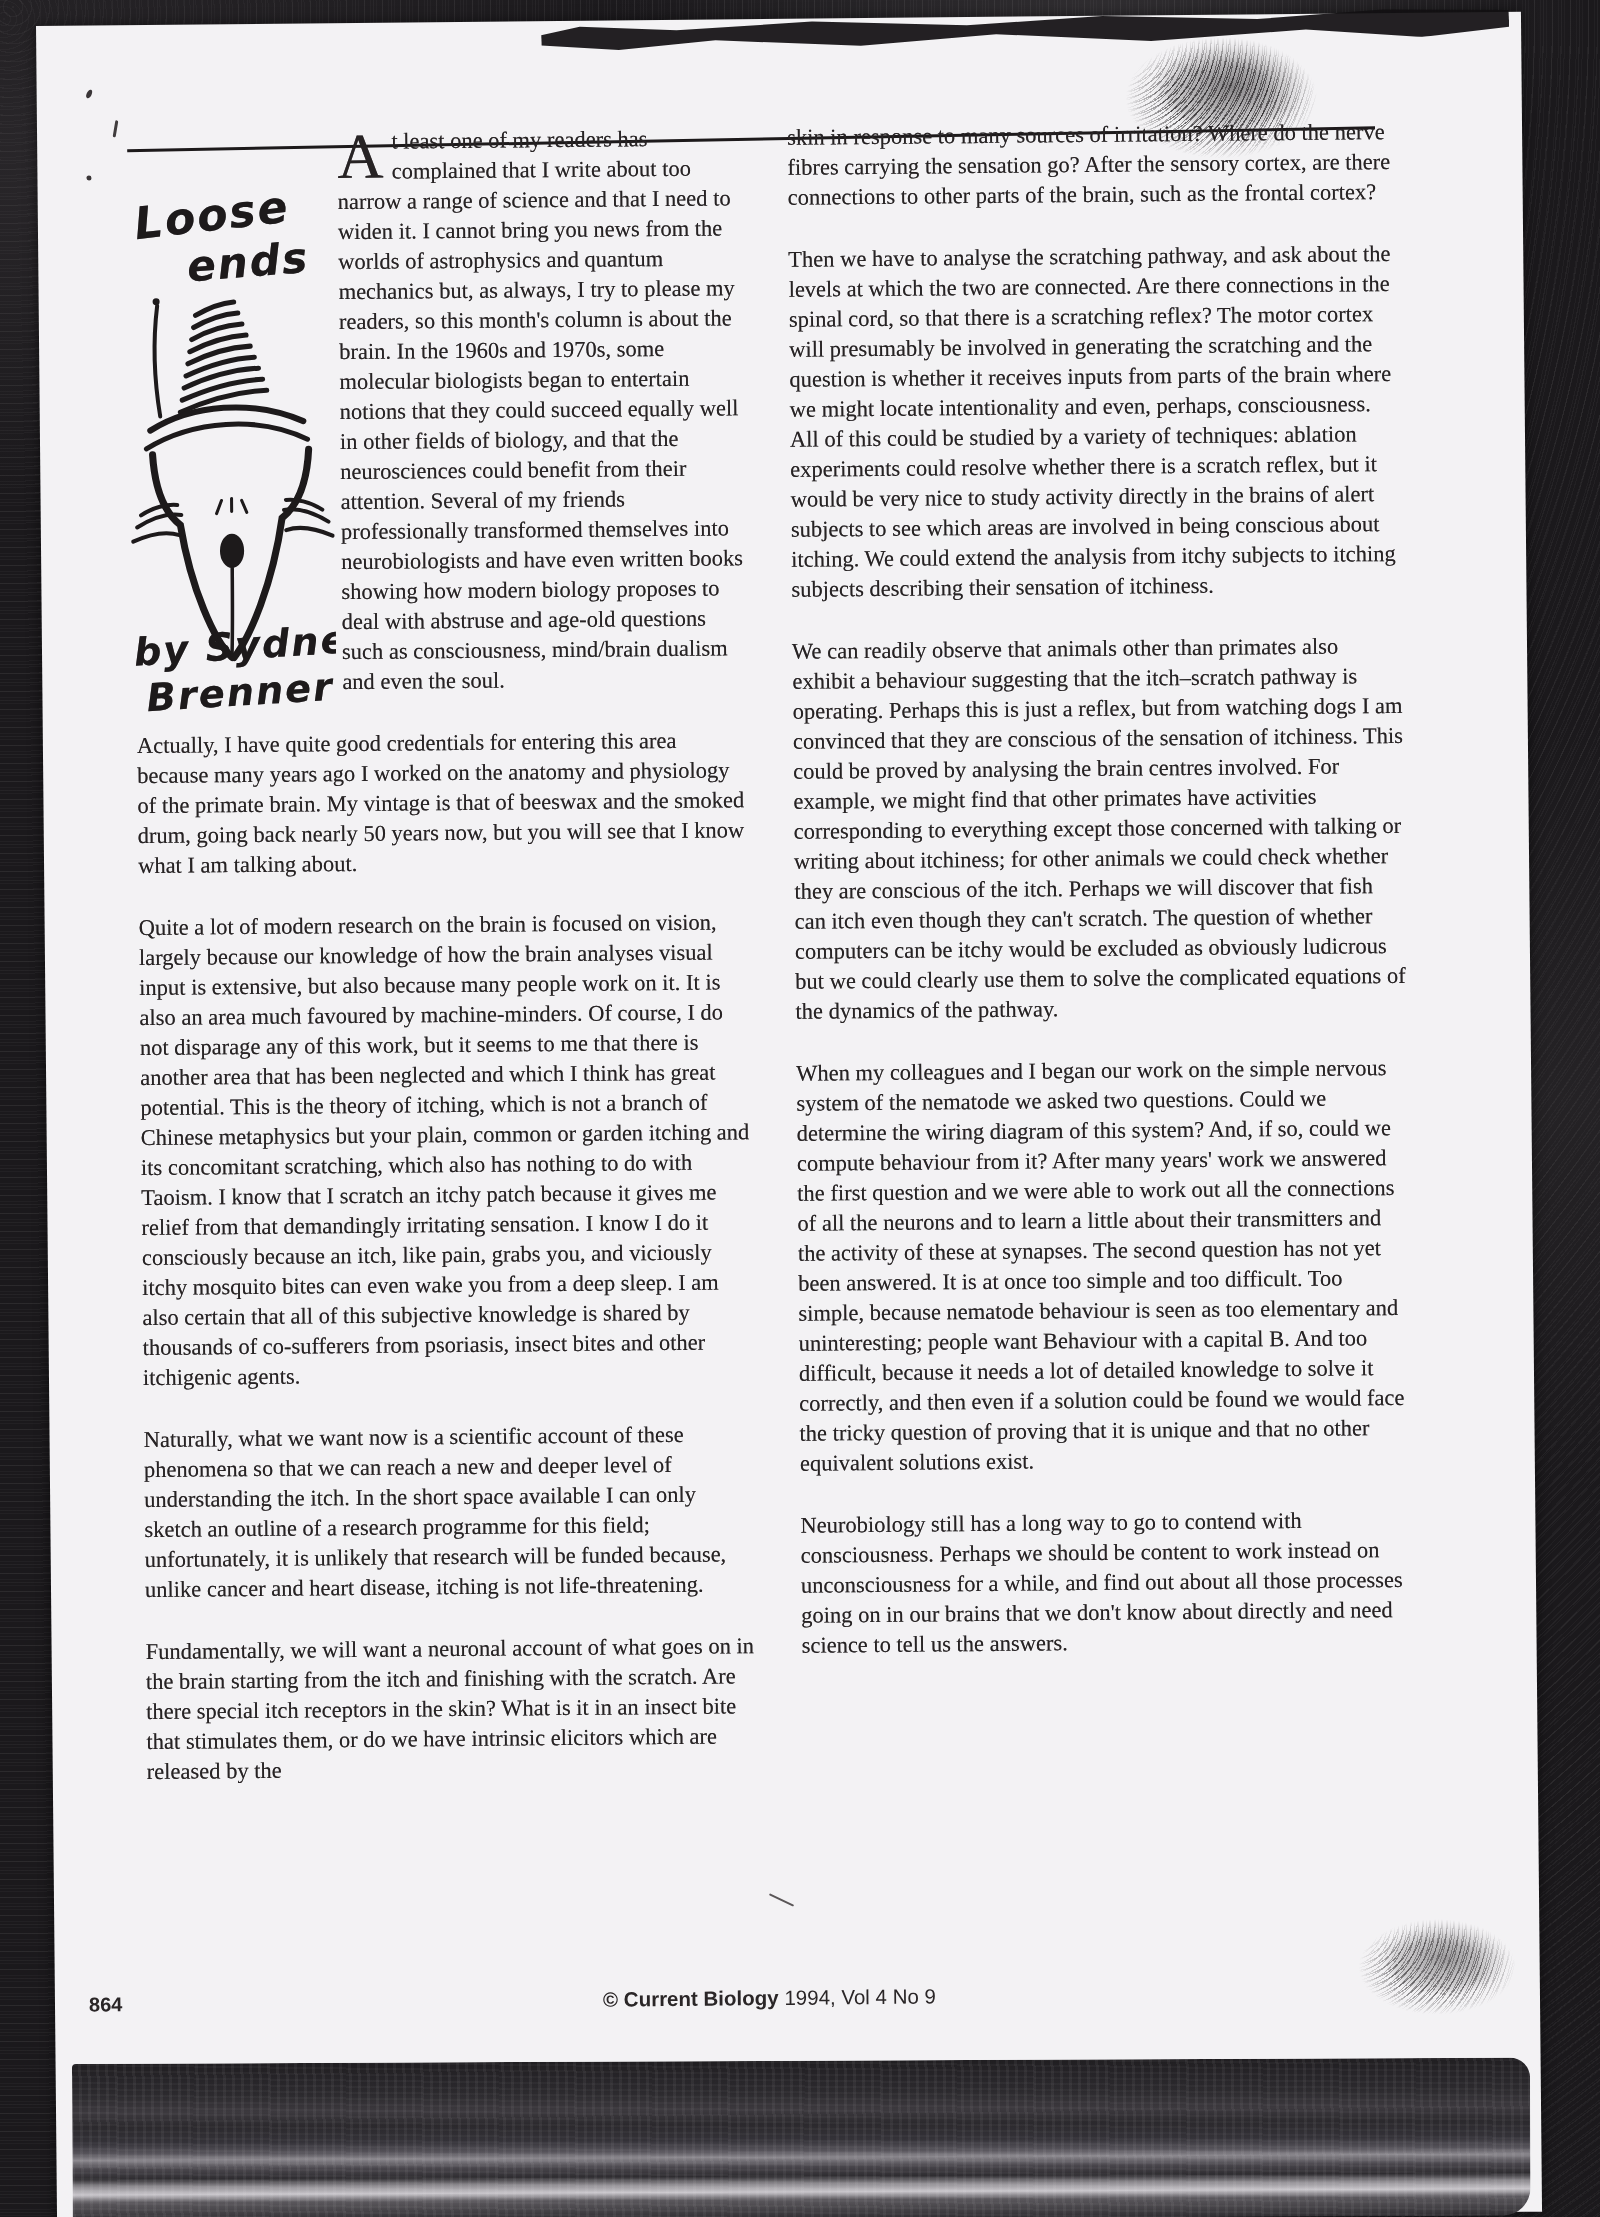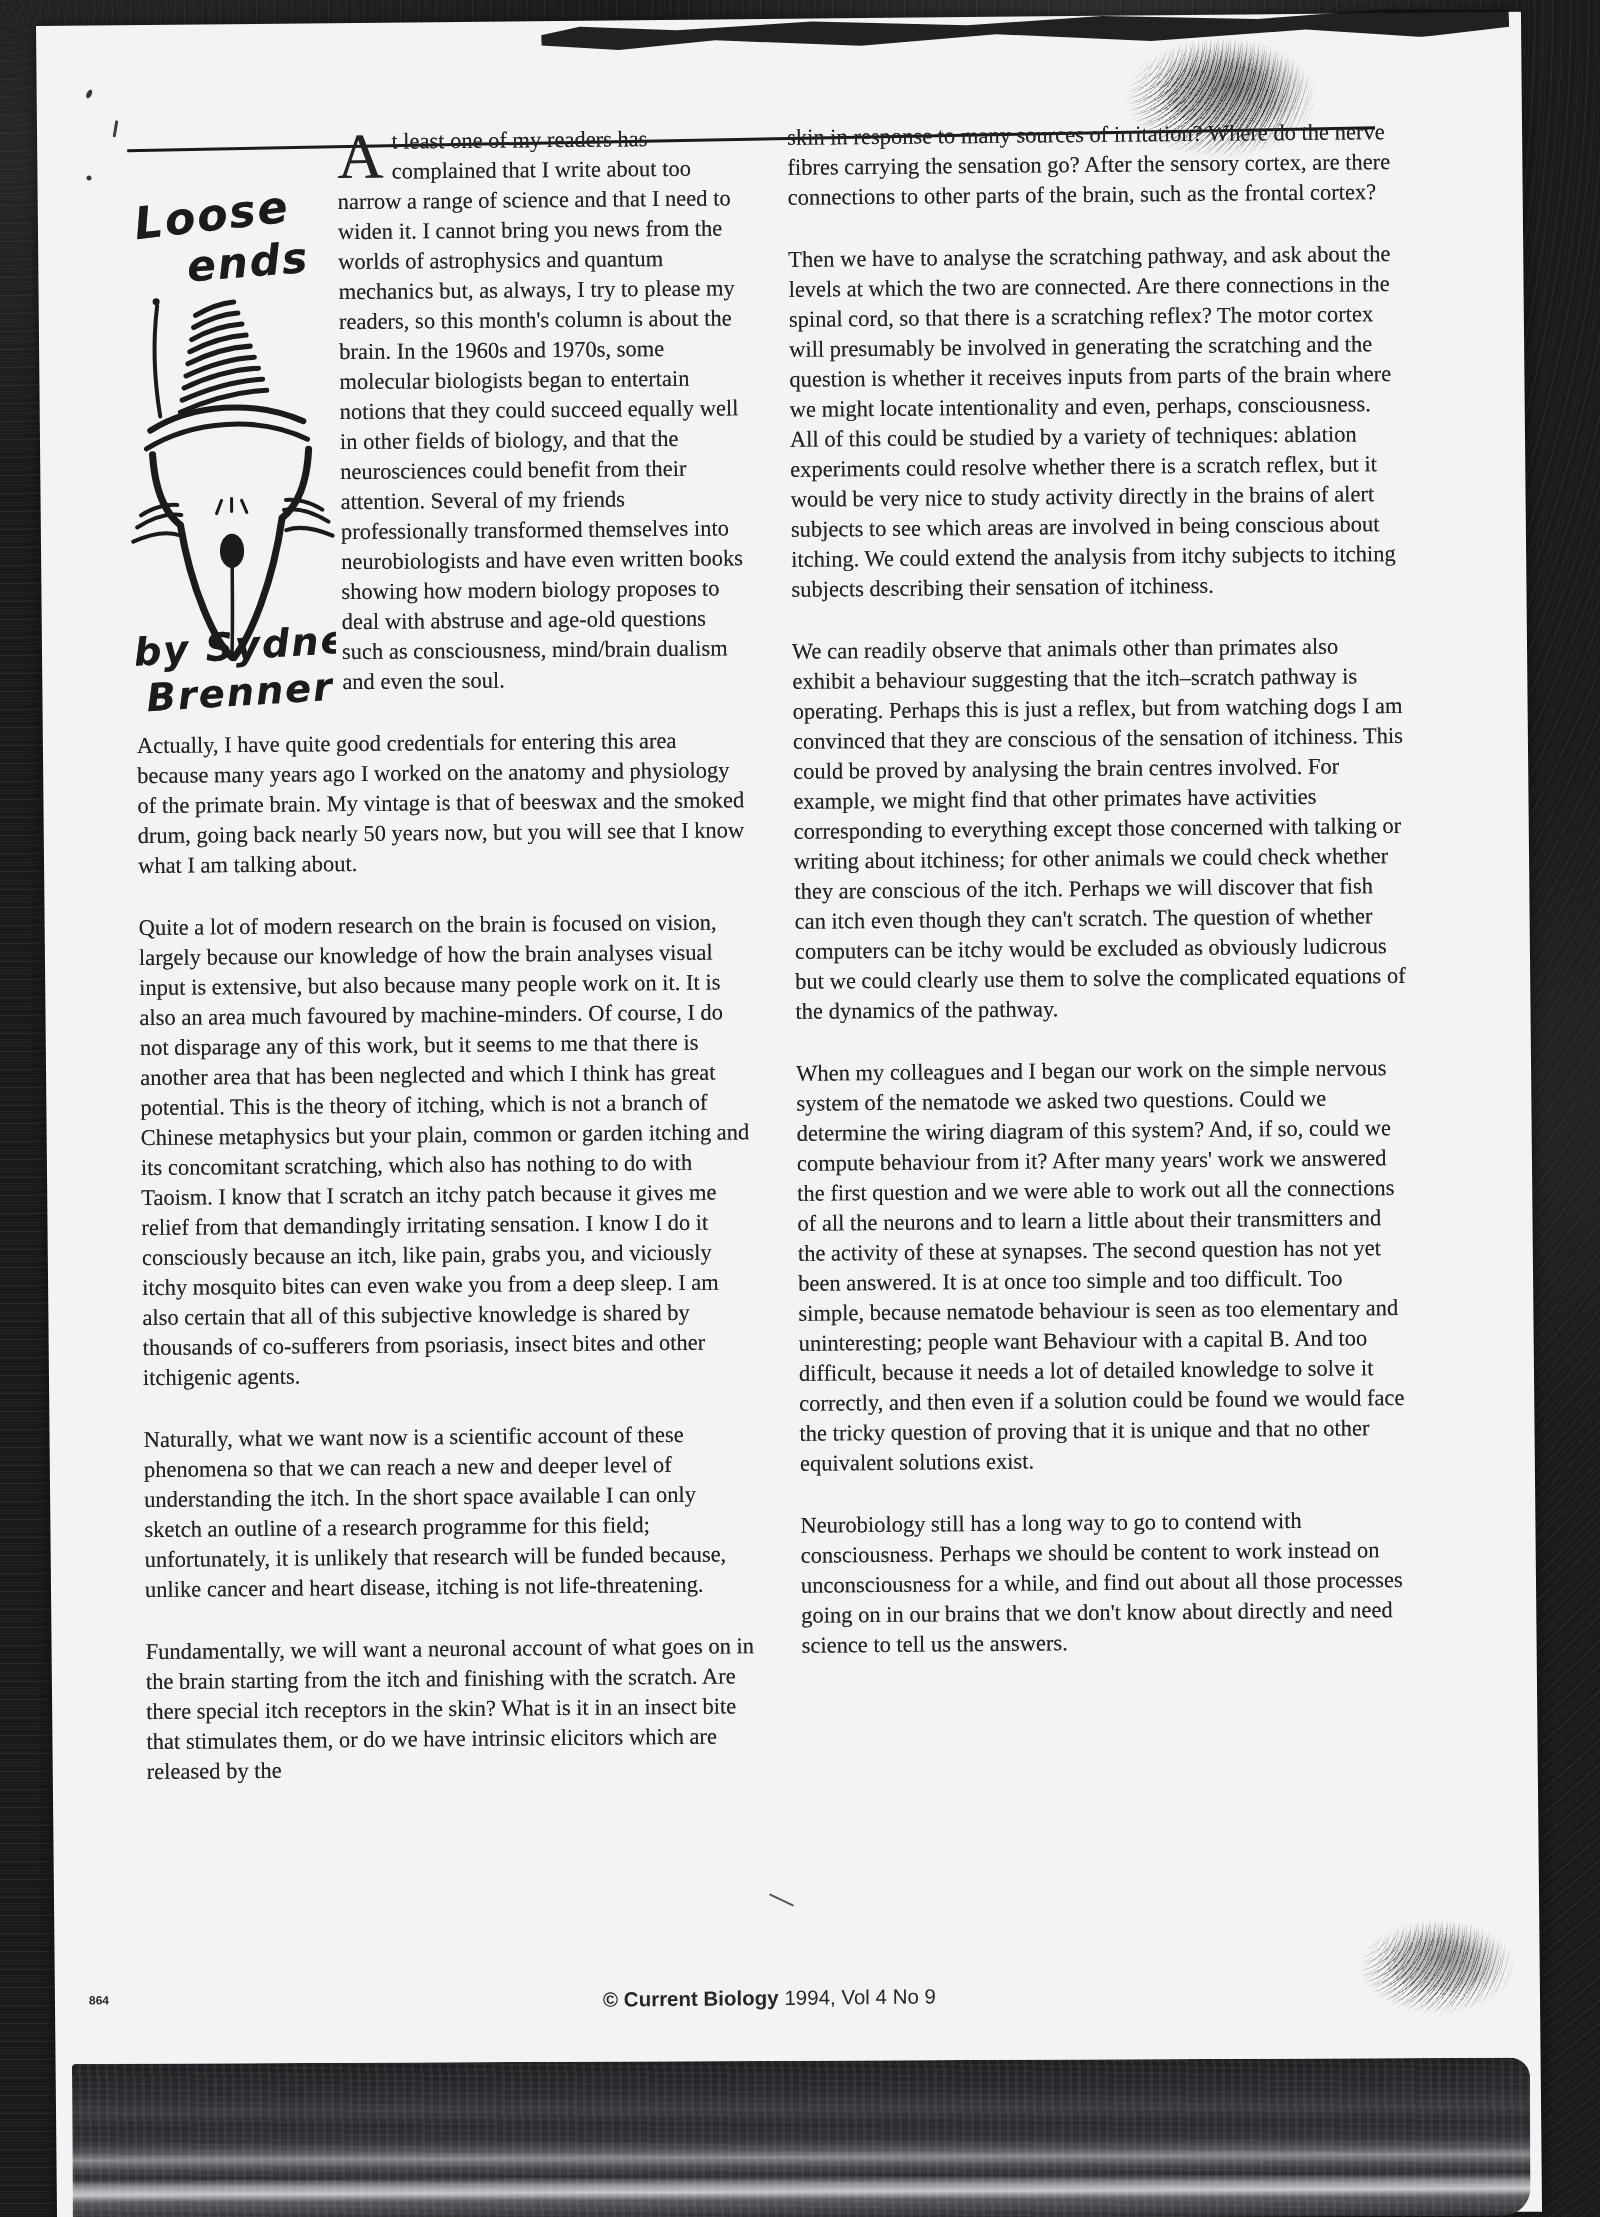--- a/index.html
+++ b/index.html
@@ -81,21 +81,21 @@
   }
   .logo-fig svg{position:absolute;left:-4px;top:56px;}
   .hand{
     font-family:"DejaVu Sans", sans-serif;font-style:italic;font-weight:bold;
     fill:#1d1a1b;letter-spacing:2px;
   }
   .penline{stroke:#1d1a1b;fill:none;stroke-linecap:round;}
   
   .page-num{
     position:absolute;left:34px;top:1968px;
-    font-family:"Liberation Sans", sans-serif;font-size:12px;font-weight:600;color:#2a2627;
+    font-family:"Liberation Sans", sans-serif;font-size:20px;font-weight:600;color:#2a2627;
   }
   .copyright{
     position:absolute;left:548px;top:1967px;
     font-family:"Liberation Sans", sans-serif;font-size:20.5px;color:#2a2627;
   }
   .copyright b{font-weight:bold;}
 </style>
 </head>
 <body>
 

